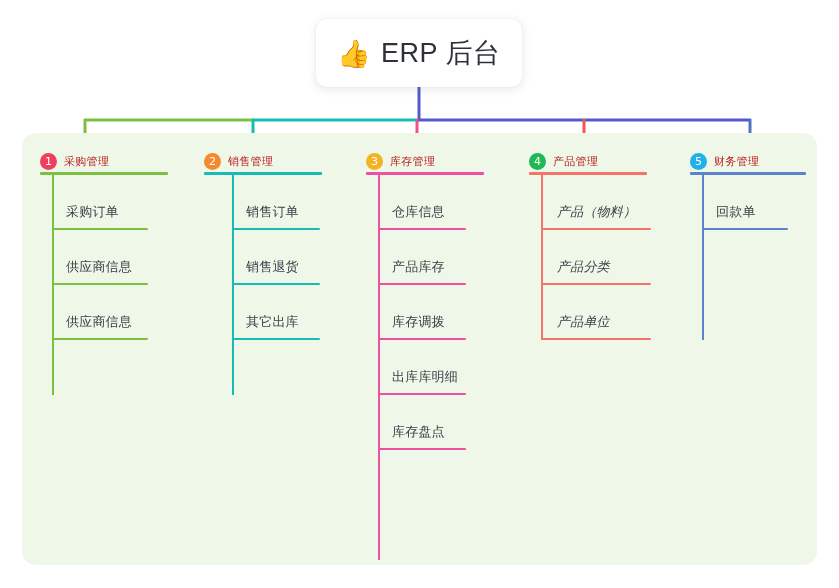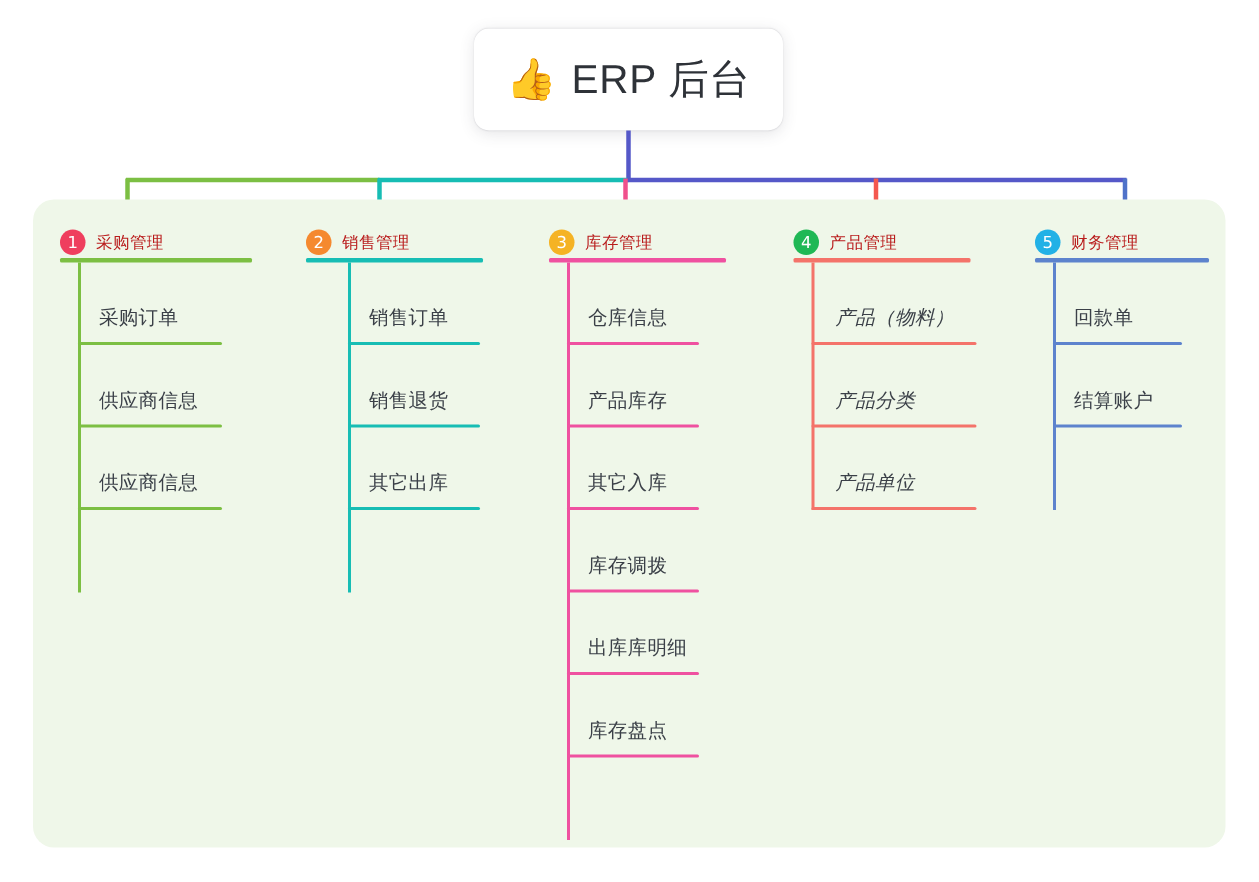--- a/index.html
+++ b/index.html
@@ -259,24 +259,20 @@
         <span class="spine" style="height: 385px;"></span>
         <div class="leaf">
           <span class="leaf-text">仓库信息</span>
           <span class="leaf-rule"></span>
         </div>
         <div class="leaf">
           <span class="leaf-text">产品库存</span>
           <span class="leaf-rule"></span>
         </div>
         <div class="leaf">
-          <span class="leaf-text">其它入库</span>
-          <span class="leaf-rule"></span>
-        </div>
-        <div class="leaf">
           <span class="leaf-text">库存调拨</span>
           <span class="leaf-rule"></span>
         </div>
         <div class="leaf">
           <span class="leaf-text">出库库明细</span>
           <span class="leaf-rule"></span>
         </div>
         <div class="leaf">
           <span class="leaf-text">库存盘点</span>
           <span class="leaf-rule"></span>
@@ -312,21 +308,17 @@
         <span class="badge" style="background: rgb(34, 177, 230);">5</span>
         <span class="col-title">财务管理</span>
         <span class="head-rule" style="background: rgb(93, 131, 205);"></span>
       </div>
       <div class="leaf-list" style="color: rgb(93, 131, 205);">
         <span class="spine" style="height: 165px;"></span>
         <div class="leaf">
           <span class="leaf-text">回款单</span>
           <span class="leaf-rule"></span>
         </div>
-        <div class="leaf">
-          <span class="leaf-text">结算账户</span>
-          <span class="leaf-rule"></span>
-        </div>
       </div>
     </div>
 
   </div>
 </div>
 
 </body></html>

